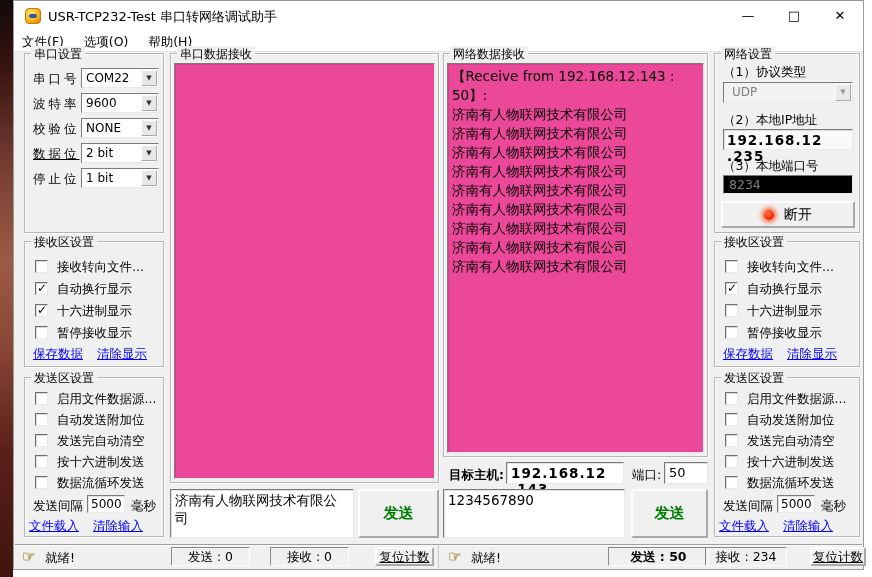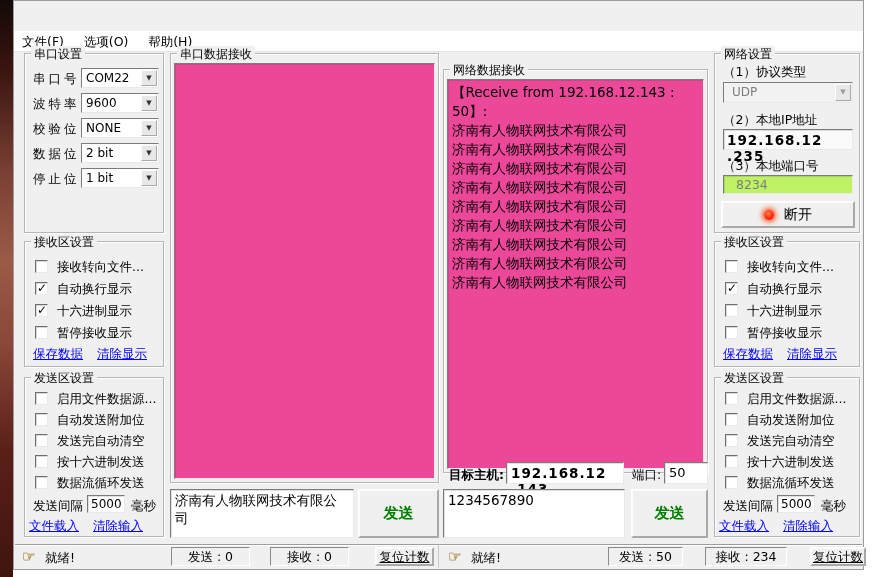--- a/index.html
+++ b/index.html
@@ -60,20 +60,27 @@
   .ip-text { font-weight:bold; font-size:13.5px; letter-spacing:1px; }
   .small-label { position:absolute; font-size:12.5px; white-space:nowrap; }
 </style>
 </head>
 <body>
 
 <div id="desktop-strip"></div>
 
 <div id="win">
 
+  <div class="titlebar">
+    <span class="app-icon"></span>
+    <span class="title-text">USR-TCP232-Test 串口转网络调试助手</span>
+    <span class="winbtn min">—</span>
+    <span class="winbtn max">□</span>
+    <span class="winbtn close">✕</span>
+  </div>
 
   <div class="menubar">
     <span class="menu-item">文件(F)</span>
     <span class="menu-item">选项(O)</span>
     <span class="menu-item">帮助(H)</span>
   </div>
 
   <div class="group" style="left:10px;top:52px;width:140px;height:180px;">
     <span class="gtitle">串口设置</span>
     <div class="row" style="top:14px;">
@@ -91,21 +98,21 @@
       </div>
     </div>
     <div class="row" style="top:64px;">
       <span class="field-label" style="left:0;top:3px;">校验位</span>
       <div class="combo" style="left:48px;top:0;width:78px;">
         <span class="combo-val">NONE</span>
         <span class="combo-arr">▼</span>
       </div>
     </div>
     <div class="row" style="top:89px;">
-      <span class="field-label" style="left:0;top:3px;">数据位</span>
+      <span class="field-label" style="left:0;top:3px;text-decoration:underline;">数据位</span>
       <div class="combo" style="left:48px;top:0;width:78px;">
         <span class="combo-val">2 bit</span>
         <span class="combo-arr">▼</span>
       </div>
     </div>
     <div class="row" style="top:114px;">
       <span class="field-label" style="left:0;top:3px;">停止位</span>
       <div class="combo" style="left:48px;top:0;width:78px;">
         <span class="combo-val">1 bit</span>
         <span class="combo-arr">▼</span>
@@ -168,21 +175,21 @@
     <span class="gtitle">串口数据接收</span>
     <div class="rx-box" style="left:3px;top:9px;right:3px;bottom:3px;">
       <div class="rx-text"></div>
     </div>
   </div>
   <div class="sunken send-input" style="left:156px;top:488px;width:184px;height:49px;">济南有人物联网技术有限公司</div>
   <div class="btn send-btn" style="left:344px;top:488px;width:81px;height:49px;">
       <div class="lbl">发送</div>
     </div>
 
-  <div class="group" style="left:429px;top:52px;width:265px;height:404px;margin-top:16px;">
+  <div class="group" style="left:429px;top:52px;width:265px;height:404px;">
     <span class="gtitle">网络数据接收</span>
     <div class="rx-box" style="left:3px;top:9px;right:3px;bottom:3px;">
       <div class="rx-text">【Receive from 192.168.12.143 : 50】:
 济南有人物联网技术有限公司
 济南有人物联网技术有限公司
 济南有人物联网技术有限公司
 济南有人物联网技术有限公司
 济南有人物联网技术有限公司
 济南有人物联网技术有限公司
 济南有人物联网技术有限公司
@@ -202,21 +209,21 @@
   <div class="group" style="left:700px;top:52px;width:146px;height:180px;">
     <span class="gtitle">网络设置</span>
     <span class="small-label" style="left:8px;top:10px;">（1）协议类型</span>
     <div class="combo disabled" style="left:8px;top:28px;width:130px;height:21px;text-decoration:underline;">
       <span class="combo-val" style="left:8px;">UDP</span>
       <span class="combo-arr">▼</span>
     </div>
     <span class="small-label" style="left:8px;top:58px;">（2）本地IP地址</span>
     <div class="sunken" style="position:absolute;left:8px;top:75px;width:130px;height:21px;padding:2px 3px;background:#fafafa;"><span class="ip-text">192.168.12 .235</span></div>
     <span class="small-label" style="left:8px;top:104px;">（3）本地端口号</span>
-    <div class="sunken" style="position:absolute;left:8px;top:121px;width:130px;height:19px;padding:1px 12px;font-size:12.5px;color:#7d7d7d;background:#bef264;">8234</div>
+    <div class="sunken" style="position:absolute;left:8px;top:121px;width:130px;height:19px;padding:1px 5px;font-size:12.5px;color:#7d7d7d;background:#000000;">8234</div>
     <div class="btn" style="position:absolute;left:6px;top:147px;width:134px;height:27px;font-size:14px;line-height:23px;">
       <span class="led-red"></span><span>断开</span>
     </div>
   </div>
 
   <div class="group" style="left:700px;top:240px;width:146px;height:126px;">
     <span class="gtitle">接收区设置</span>
     <div class="row" style="top:18px;">
         <span class="cb" style="left:2px;"></span>
         <span class="cb-label" style="left:24px;">接收转向文件...</span>
@@ -269,18 +276,18 @@
   <div class="statusbar" style="left:1px;width:423px;">
     <span class="hand-icon" style="left:7px;">☞</span>
     <span class="ready-text" style="left:30px;">就绪!</span>
     <span class="spanel" style="left:156px;width:79px;">发送 : 0</span>
     <span class="spanel" style="left:255px;width:79px;">接收 : 0</span>
     <span class="reset-btn" style="left:360px;width:59px;">复位计数</span>
   </div>
   <div class="statusbar" style="left:424px;right:1px;border-left:1px solid #c9c9c9;">
     <span class="hand-icon" style="left:9px;">☞</span>
     <span class="ready-text" style="left:32px;">就绪!</span>
-    <span class="spanel" style="left:169px;width:75px;">发送 : 50</span>
+    <span class="spanel" style="left:169px;width:101px;font-weight:bold;">发送 : 50</span>
     <span class="spanel" style="left:266px;width:82px;">接收 : 234</span>
     <span class="reset-btn" style="left:371px;width:56px;">复位计数</span>
   </div>
 
 </div>
 
 </body></html>

